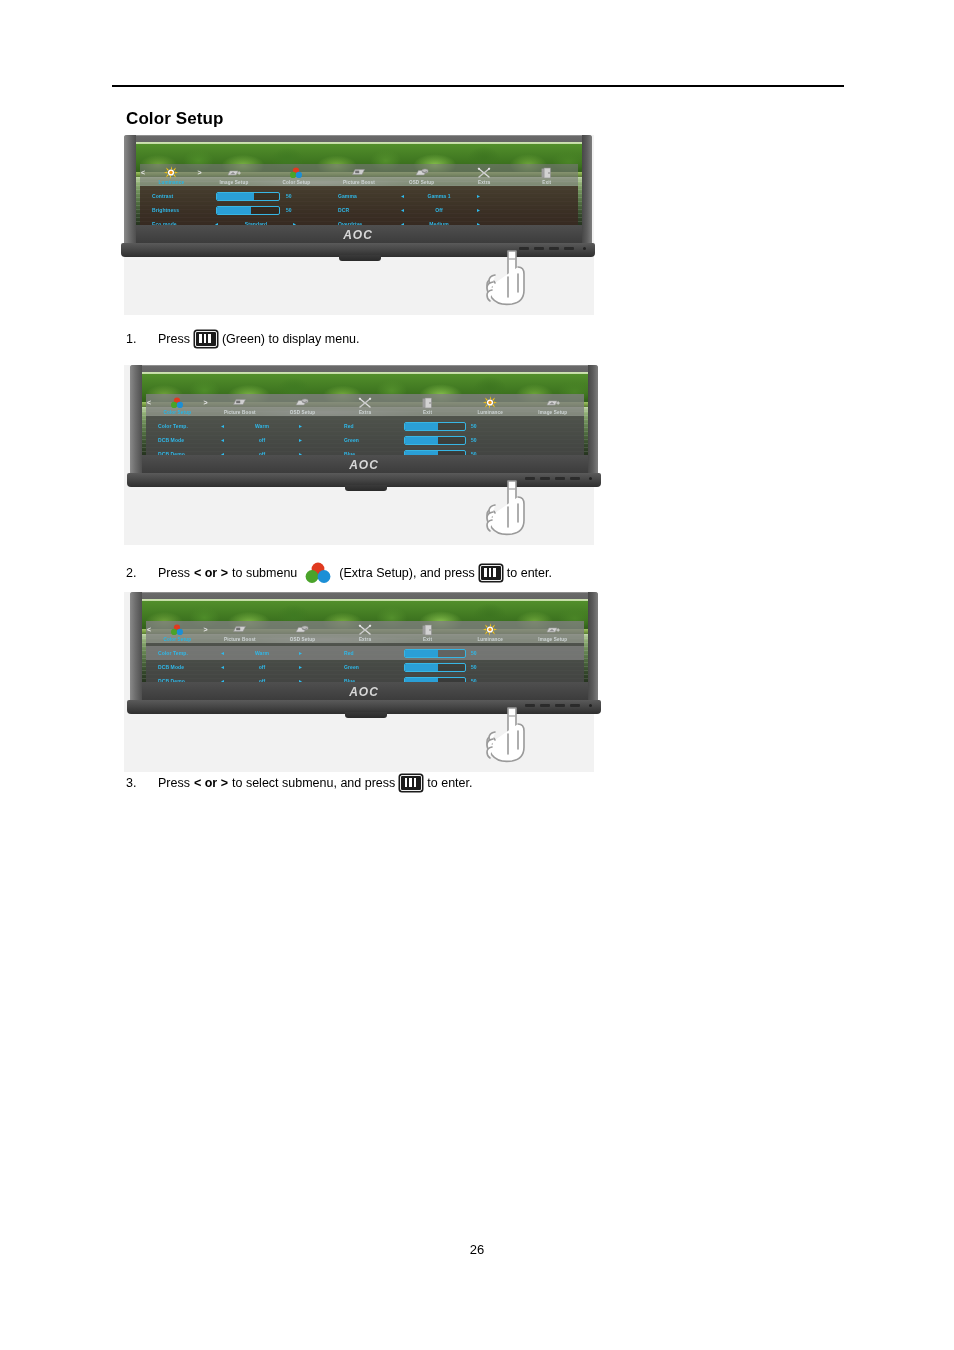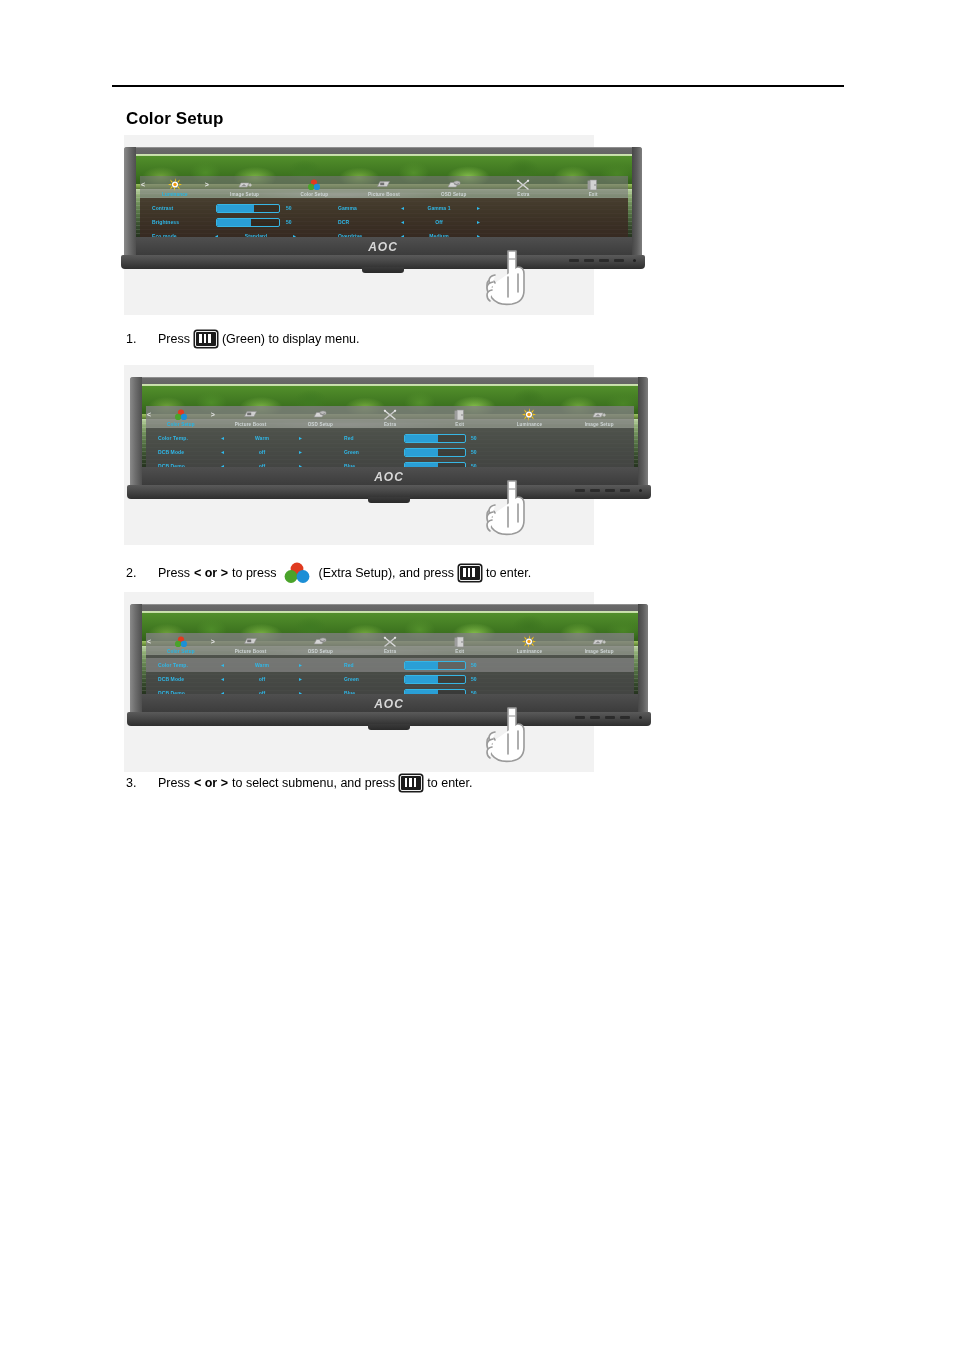--- a/index.html
+++ b/index.html
@@ -18,21 +18,21 @@
     font-size:17px;font-weight:bold;letter-spacing:0.1px;
   }
 
   
   .figure{position:absolute;left:124px;width:470px;background:#f2f2f2;}
   .fig1{top:135px;height:180px;}
   .fig2{top:365px;height:180px;}
   .fig3{top:592px;height:180px;}
 
   
-  .monitor{position:absolute;left:0;top:12px;width:518px;height:125px;}
+  .monitor{position:absolute;left:0;top:0;width:468px;height:125px;}
   .fig2 .monitor,.fig3 .monitor{left:6px;}
   .bezel{
     position:absolute;left:0;top:0;right:0;height:112px;
     background:linear-gradient(180deg,#6b6b6b 0%,#575757 18%,#4a4a4a 60%,#3b3b3b 100%);
     border-radius:3px 3px 2px 2px;
     box-shadow:inset 0 1px 0 rgba(255,255,255,.25);
   }
   .bezel-left{
     position:absolute;left:0;top:0;width:12px;height:112px;
     background:linear-gradient(90deg,#8a8a8a 0%,#6d6d6d 45%,#4f4f4f 100%);
@@ -536,21 +536,21 @@
             <path d="M44 27 q0 12 0 18"></path>
           </g>
           <line x1="34" y1="12" x2="42" y2="12" stroke="#a8a8a8" stroke-width="1.3"></line>
         </svg></div>
   </div>
 
   <div class="step s2">
     <span class="num">2.</span>
     <span>Press</span>
     <b style="margin:0 4px">&lt; or &gt;</b>
-    <span>to press</span>
+    <span>to submenu</span>
     <span class="rgb-icon"><svg width="30" height="22" viewBox="0 0 30 22">
           <circle cx="15" cy="7" r="6.4" fill="#e03a1f"></circle>
           <circle cx="9" cy="14.5" r="6.4" fill="#4aa32a"></circle>
           <circle cx="21" cy="14.5" r="6.4" fill="#1c8fd6"></circle>
         </svg></span>
     <span>(Extra Setup), and press</span>
     <span class="menubtn">
         <i></i>
         <i></i>
         <i></i>
@@ -727,13 +727,14 @@
     <b style="margin:0 4px">&lt; or &gt;</b>
     <span>to select submenu, and press</span>
     <span class="menubtn">
         <i></i>
         <i></i>
         <i></i>
       </span>
     <span>to enter.</span>
   </div>
 
+  <div class="page-num">26</div>
 </div>
 
 </body></html>

